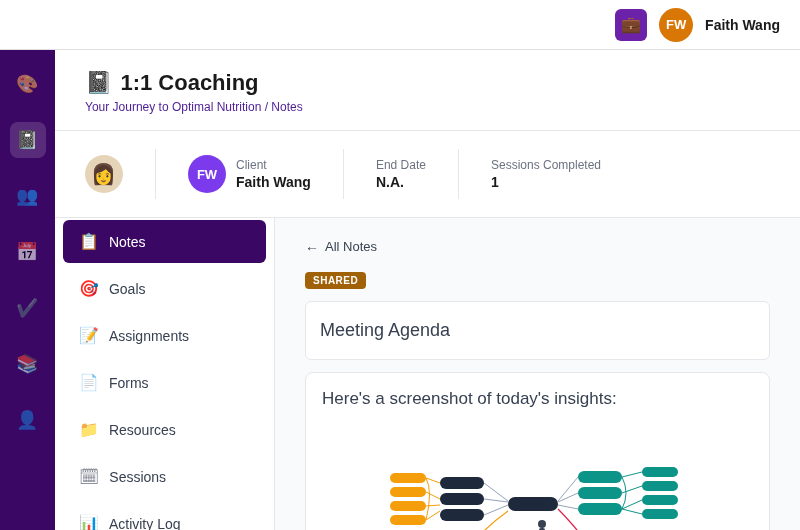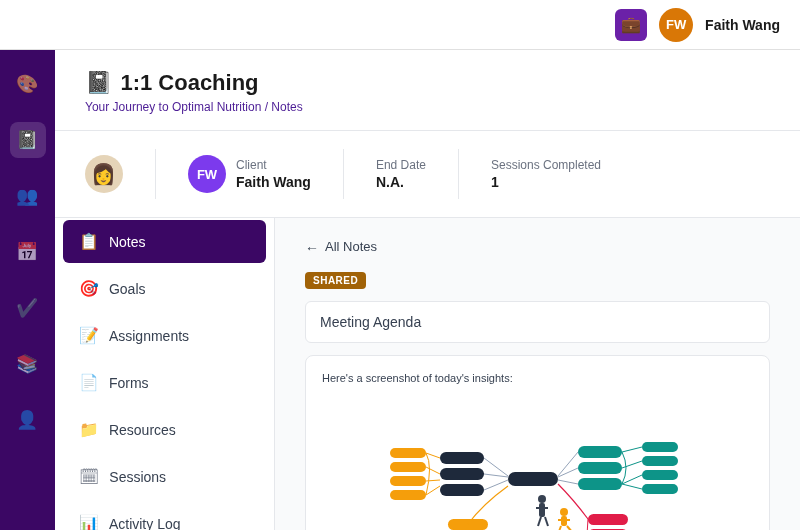--- a/index.html
+++ b/index.html
@@ -173,35 +173,35 @@
       font-weight: 700;
       padding: 3px 8px;
       border-radius: 4px;
       margin-bottom: 12px;
       letter-spacing: 0.5px;
     }
     .note-title-box {
       background: #fff;
       border: 1px solid #e5e7eb;
       border-radius: 6px;
-      padding: 12px 14px;
-      font-size: 14px;
+      padding: 18px 14px;
+      font-size: 18px;
       color: #374151;
       margin-bottom: 12px;
       width: 100%;
     }
     .note-body-box {
       background: #fff;
       border: 1px solid #e5e7eb;
       border-radius: 8px;
       padding: 16px;
       width: 100%;
     }
     .note-body-text {
-      font-size: 11px;
+      font-size: 17px;
       color: #374151;
       margin-bottom: 12px;
     }
 
     
     .mindmap-container {
       width: 100%;
       display: flex;
       justify-content: center;
       padding: 8px 0;

